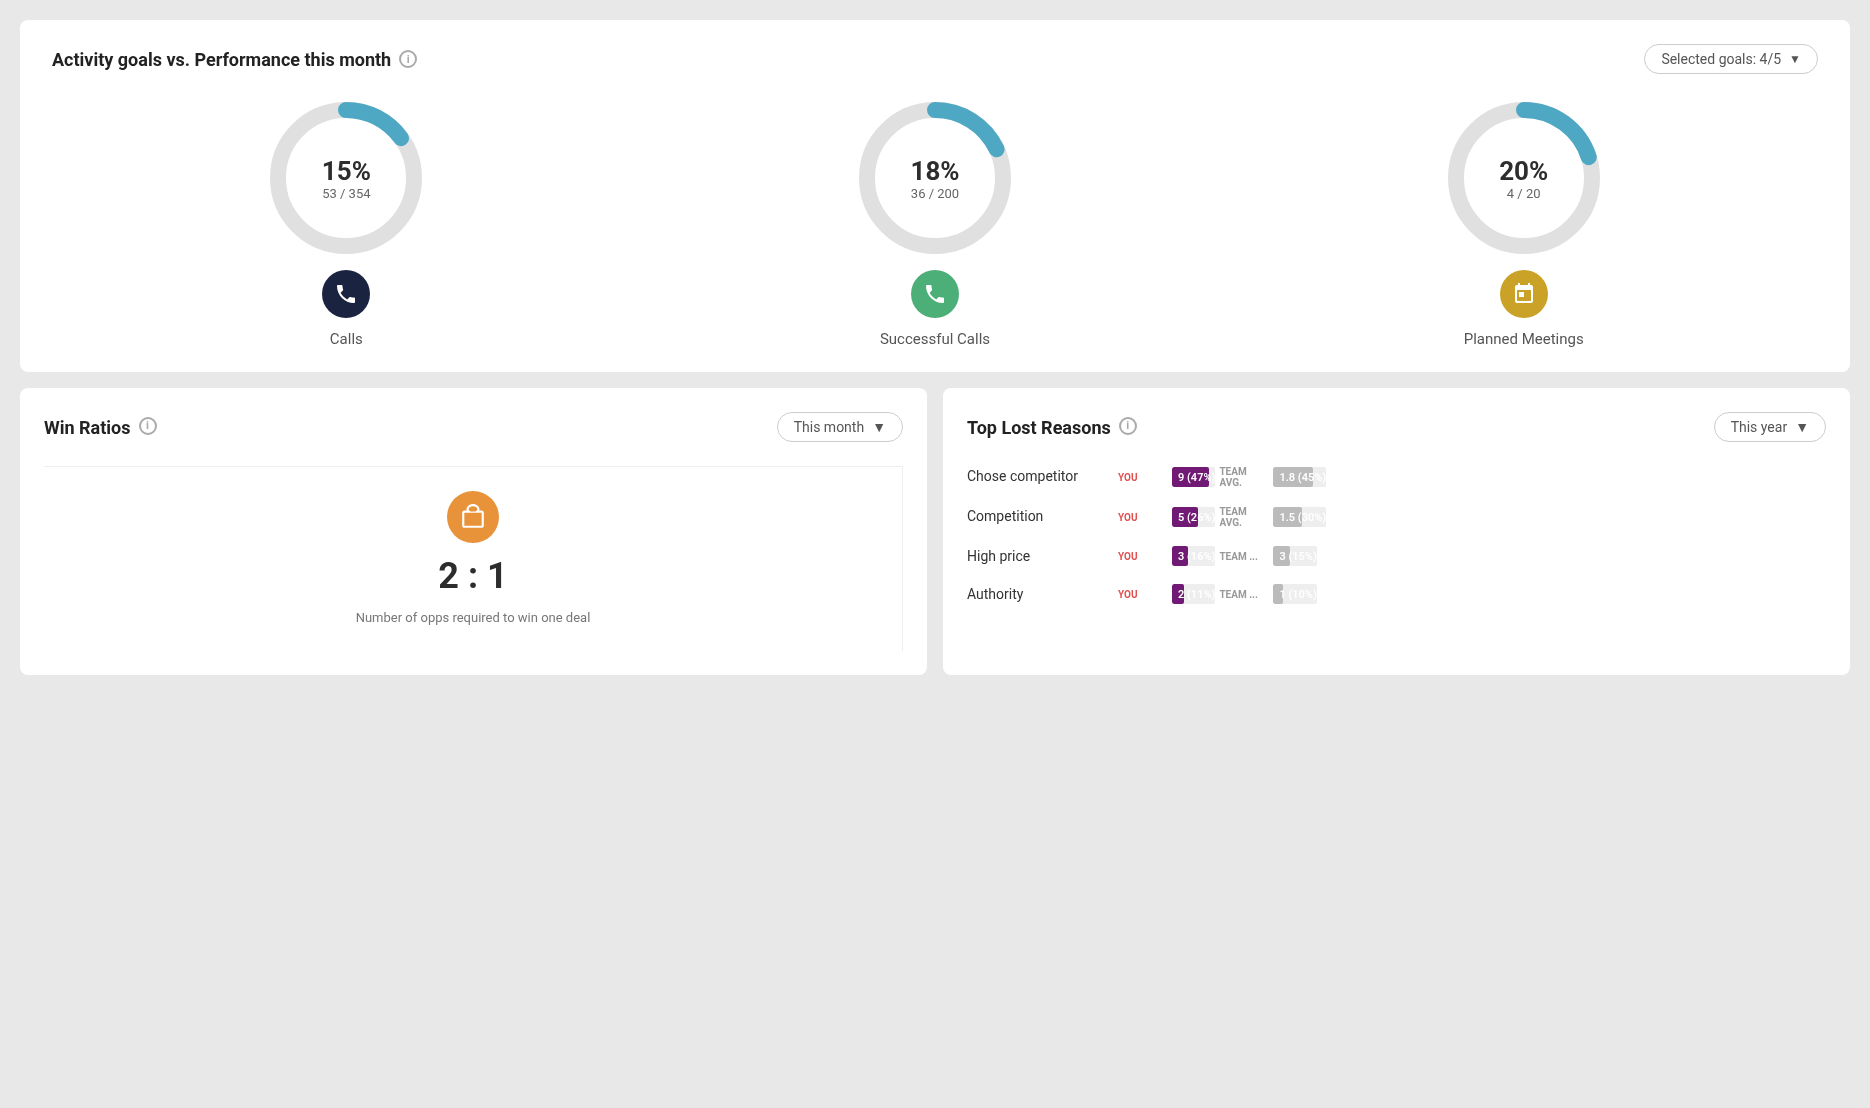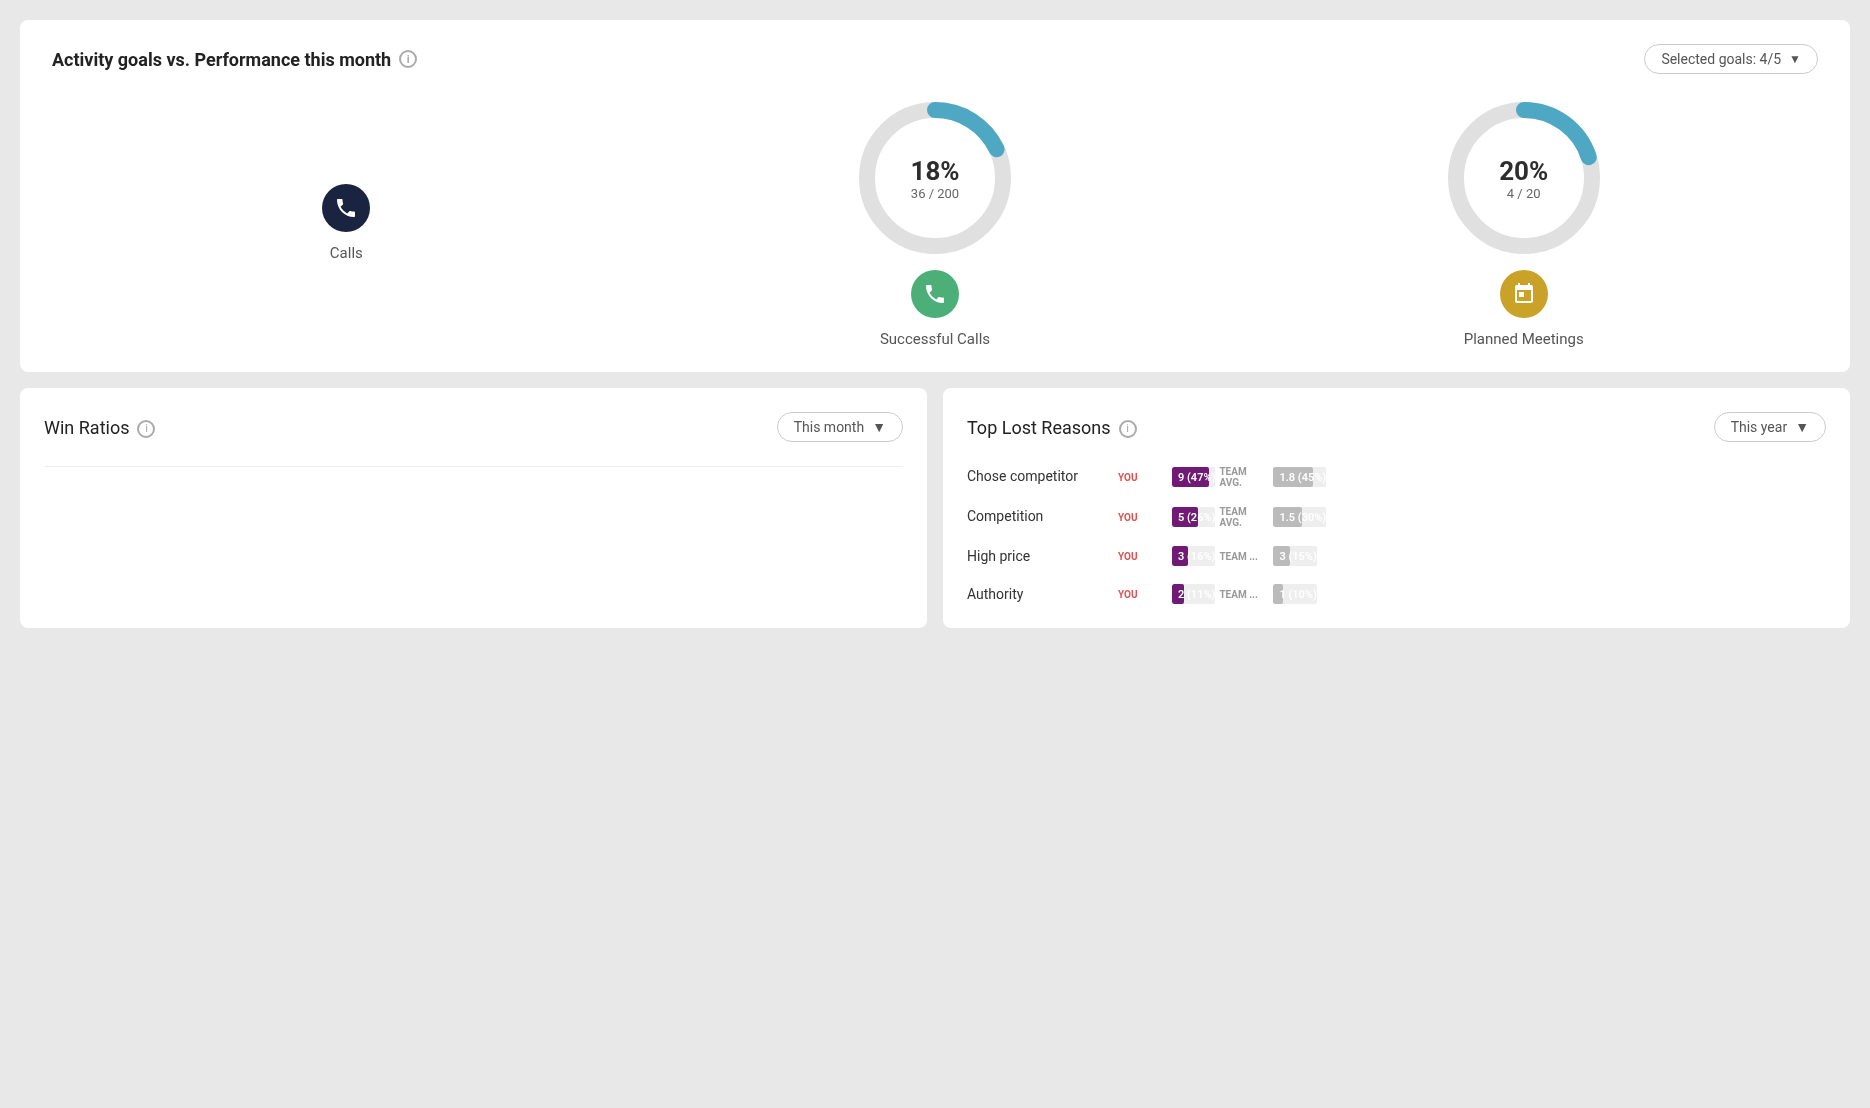--- a/index.html
+++ b/index.html
@@ -159,24 +159,24 @@
 
     .sub-panel-header {
       display: flex;
       align-items: center;
       justify-content: space-between;
       margin-bottom: 24px;
     }
 
     .sub-panel-title {
       font-size: 18px;
-      font-weight: 400;
+      font-weight: 700;
       color: #222;
       display: flex;
-      align-items: flex-end;
+      align-items: flex-start;
       gap: 8px;
     }
 
     .period-dropdown {
       border: 1px solid #ccc;
       border-radius: 20px;
       padding: 6px 16px;
       font-size: 14px;
       color: #555;
       background: #fff;
@@ -319,20 +319,30 @@
         <span class="info-icon">i</span>
       </div>
       <div class="goals-dropdown">
         <span>Selected goals: 4/5</span>
         <span class="chevron">▼</span>
       </div>
     </div>
 
     <div class="metrics-row" id="metrics-row">
     <div class="metric-item">
+    <div class="donut-container">
+      <svg class="donut-svg" viewBox="0 0 160 160">
+        <circle cx="80" cy="80" r="68" fill="none" stroke="#e0e0e0" stroke-width="16"></circle>
+        <circle cx="80" cy="80" r="68" fill="none" stroke="#4ea8c4" stroke-width="16" stroke-dasharray="64.08849013323179 363.1681107549801" stroke-linecap="round"></circle>
+      </svg>
+      <div class="donut-text">
+        <span class="donut-percent">15%</span>
+        <span class="donut-fraction">53 / 354</span>
+      </div>
+    </div>
     <div class="metric-icon-wrapper icon-dark" style="background:#1a2340">
       <svg width="24" height="24" viewBox="0 0 24 24" fill="white">
               <path d="M6.6 10.8c1.4 2.8 3.8 5.1 6.6 6.6l2.2-2.2c.3-.3.7-.4 1-.2 1.1.4 2.3.6 3.6.6.6 0 1 .4 1 1V20c0 .6-.4 1-1 1-9.4 0-17-7.6-17-17 0-.6.4-1 1-1h3.5c.6 0 1 .4 1 1 0 1.3.2 2.5.6 3.6.1.3 0 .7-.2 1L6.6 10.8z"></path>
             </svg>
     </div>
     <span class="metric-label">Calls</span>
   </div>
         <div class="metric-item">
     <div class="donut-container">
       <svg class="donut-svg" viewBox="0 0 160 160">
@@ -380,20 +390,29 @@
           <span>Win Ratios</span>
           <span class="info-icon">i</span>
         </div>
         <div class="period-dropdown">
           <span>This month</span>
           <span>▼</span>
         </div>
       </div>
 
       <div class="win-ratio-cards" id="win-ratio-cards">
+      <div class="win-ratio-card">
+    <div class="ratio-icon" style="background:#e8923a">
+      <svg width="26" height="26" viewBox="0 0 24 24" fill="white">
+                <path d="M20 6h-2.18c.07-.44.18-.88.18-1.34C18 2.54 15.46 0 12 0 8.54 0 6 2.54 6 4.66c0 .46.11.9.18 1.34H4c-1.1 0-2 .9-2 2v12c0 1.1.9 2 2 2h16c1.1 0 2-.9 2-2V8c0-1.1-.9-2-2-2zM12 2c1.68 0 4 1.09 4 2.66 0 .43-.15.84-.38 1.2-.47.71-1.27 1.14-2.12 1.14H10.5c-.85 0-1.65-.43-2.12-1.14-.23-.36-.38-.77-.38-1.2C8 3.09 10.32 2 12 2zm8 18H4V8h16v12z"></path>
+              </svg>
+    </div>
+    <div class="ratio-value">2 : 1</div>
+    <div class="ratio-description">Number of opps required to win one deal</div>
+  </div>
         </div>
     </div>
 
     <div class="bottom-panel bottom-panel-right">
       <div class="sub-panel-header">
         <div class="sub-panel-title">
           <span>Top Lost Reasons</span>
           <span class="info-icon">i</span>
         </div>
         <div class="period-dropdown">

